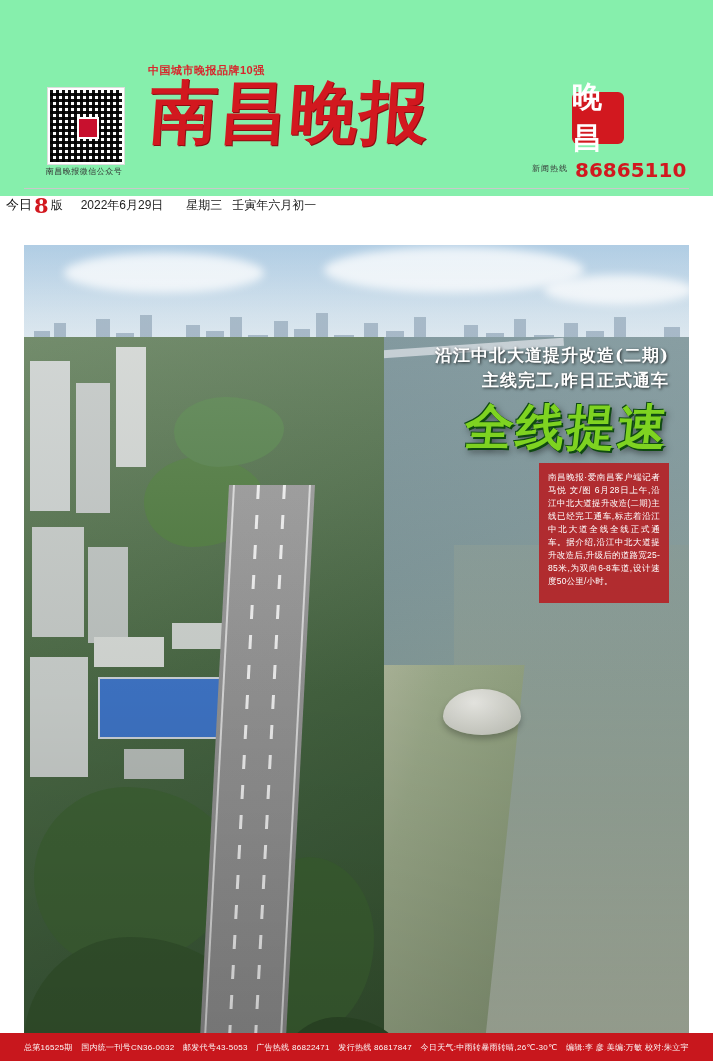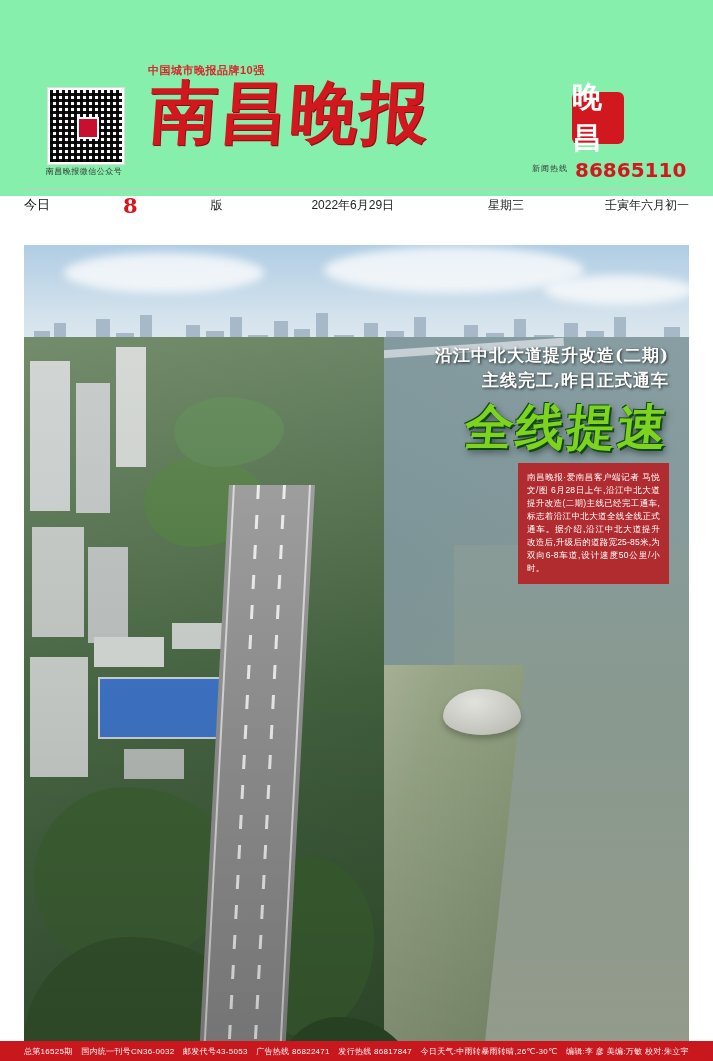--- a/index.html
+++ b/index.html
@@ -77,23 +77,23 @@
     font-family:"DejaVu Sans","Liberation Sans",sans-serif;
     font-size:20px;font-weight:bold;color:#d2181f;letter-spacing:0px;
     white-space:nowrap;
     text-align:center;
   }
   .rule{
     position:absolute;left:24px;top:188px;width:665px;height:0;
     border-top:1px solid #c9c9c9;
   }
   .dateline{
-    position:absolute;left:24px;top:192px;width:665px;height:26px;
+    position:absolute;left:6px;top:192px;width:665px;height:26px;
     display:flex;align-items:center;
-    font-size:12px;color:#222;justify-content:space-between;
+    font-size:12px;color:#222;
   }
   .dateline .today{font-size:13px;color:#111;}
   .dateline .pages{
     color:#d2181f;font-weight:bold;font-size:21px;margin:0 2px;
     font-family:"DejaVu Serif",serif;
   }
   .dateline .ban{font-size:12px;margin-right:18px;}
   .dateline .date{font-size:12px;color:#222;margin-right:23px;}
   .dateline .week{font-size:12px;color:#222;margin-right:10px;}
   .dateline .lunar{font-size:12px;color:#222;}
@@ -176,34 +176,34 @@
     font-size:49px;line-height:54px;font-weight:bold;
     color:#7ed321;
     letter-spacing:2px;white-space:nowrap;
     text-shadow:
       2px 2px 0 #0f4a12,
       -1px -1px 0 #0f4a12,
       3px 4px 7px rgba(0,0,0,.55);
     transform:skewX(-6deg);
   }
   .lede{
-    position:absolute;right:20px;top:218px;width:151px;
+    position:absolute;right:20px;top:218px;width:130px;
     background:rgba(182,28,33,.88);
     color:#ffffff;
     font-size:8.5px;line-height:13px;
-    padding:8px 9px 9px 9px;
+    padding:8px 9px 15px 9px;
     box-sizing:border-box;
     text-align:justify;
     letter-spacing:.2px;
     z-index:3;
   }
 
   
   .footer{
-    position:absolute;left:0;bottom:0;width:713px;height:20px;
+    position:absolute;left:0;bottom:0;width:713px;height:28px;
     background:#c8171d;color:#ffffff;
     display:flex;align-items:center;
     font-size:8px;letter-spacing:.3px;
     z-index:5;
   }
   .footer .inner{
     width:665px;margin:0 auto;display:flex;justify-content:space-between;
     white-space:nowrap;
   }
   .footer span{opacity:.97;}

